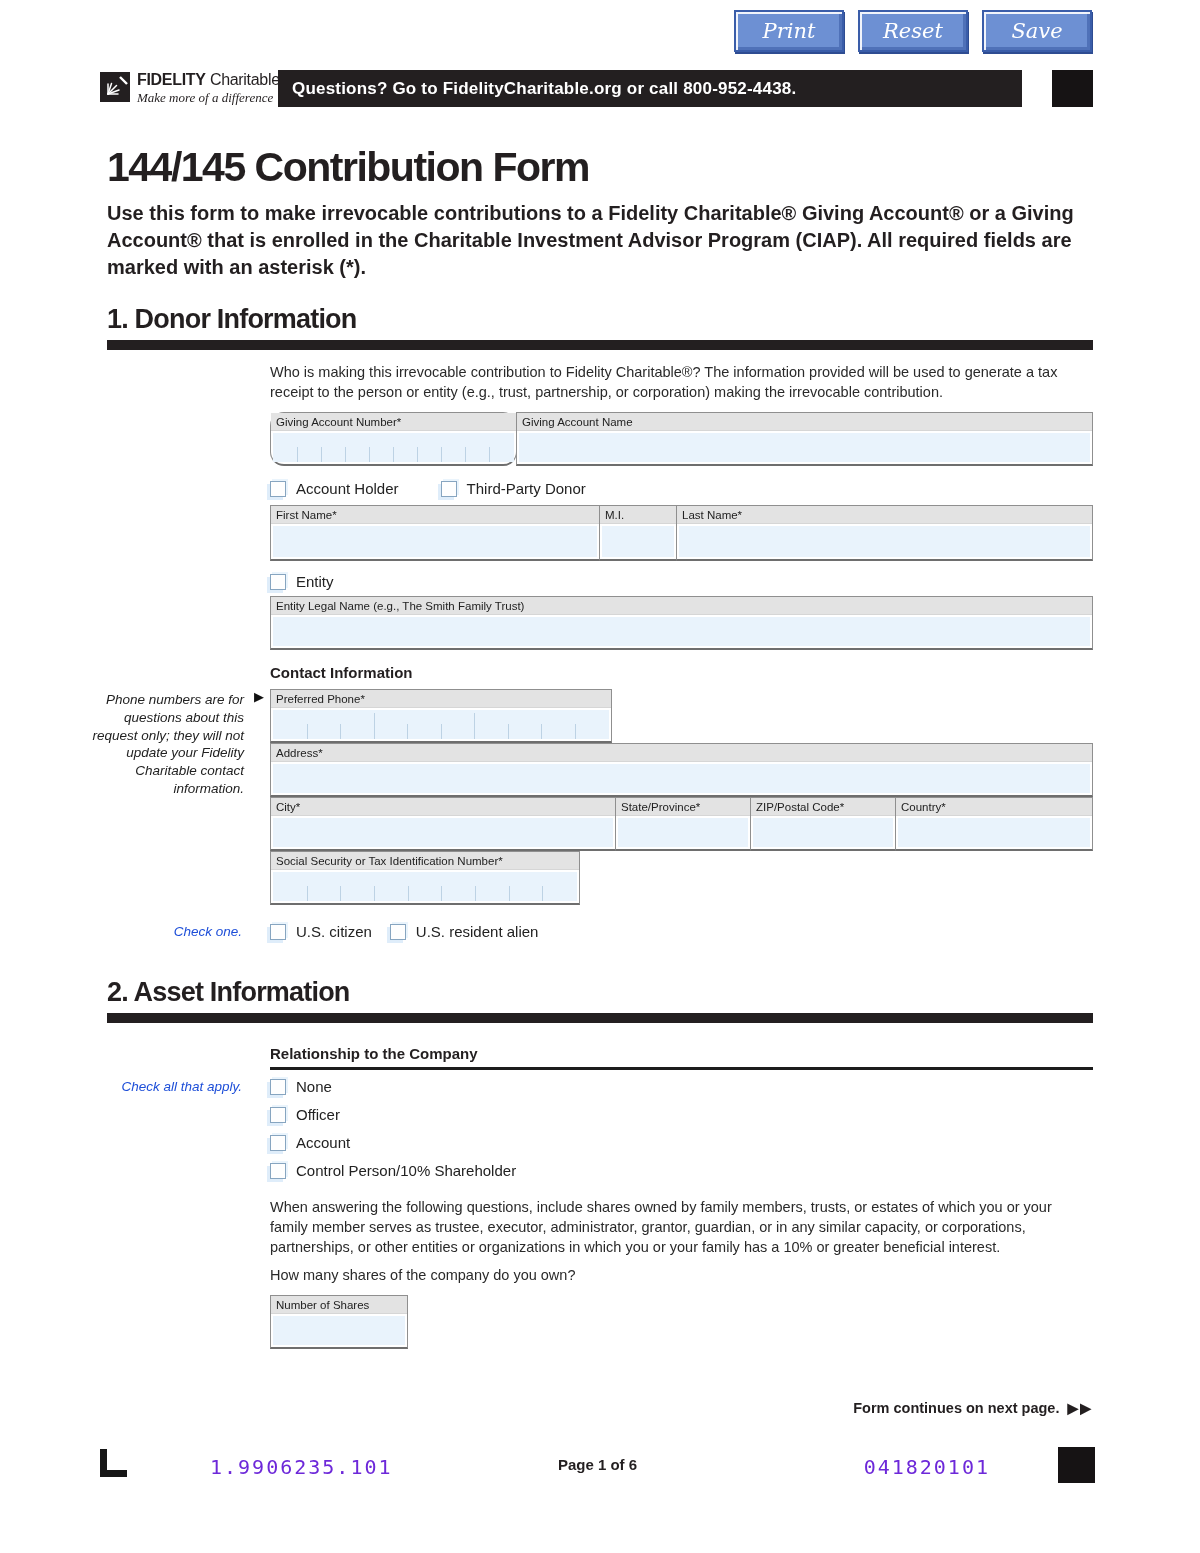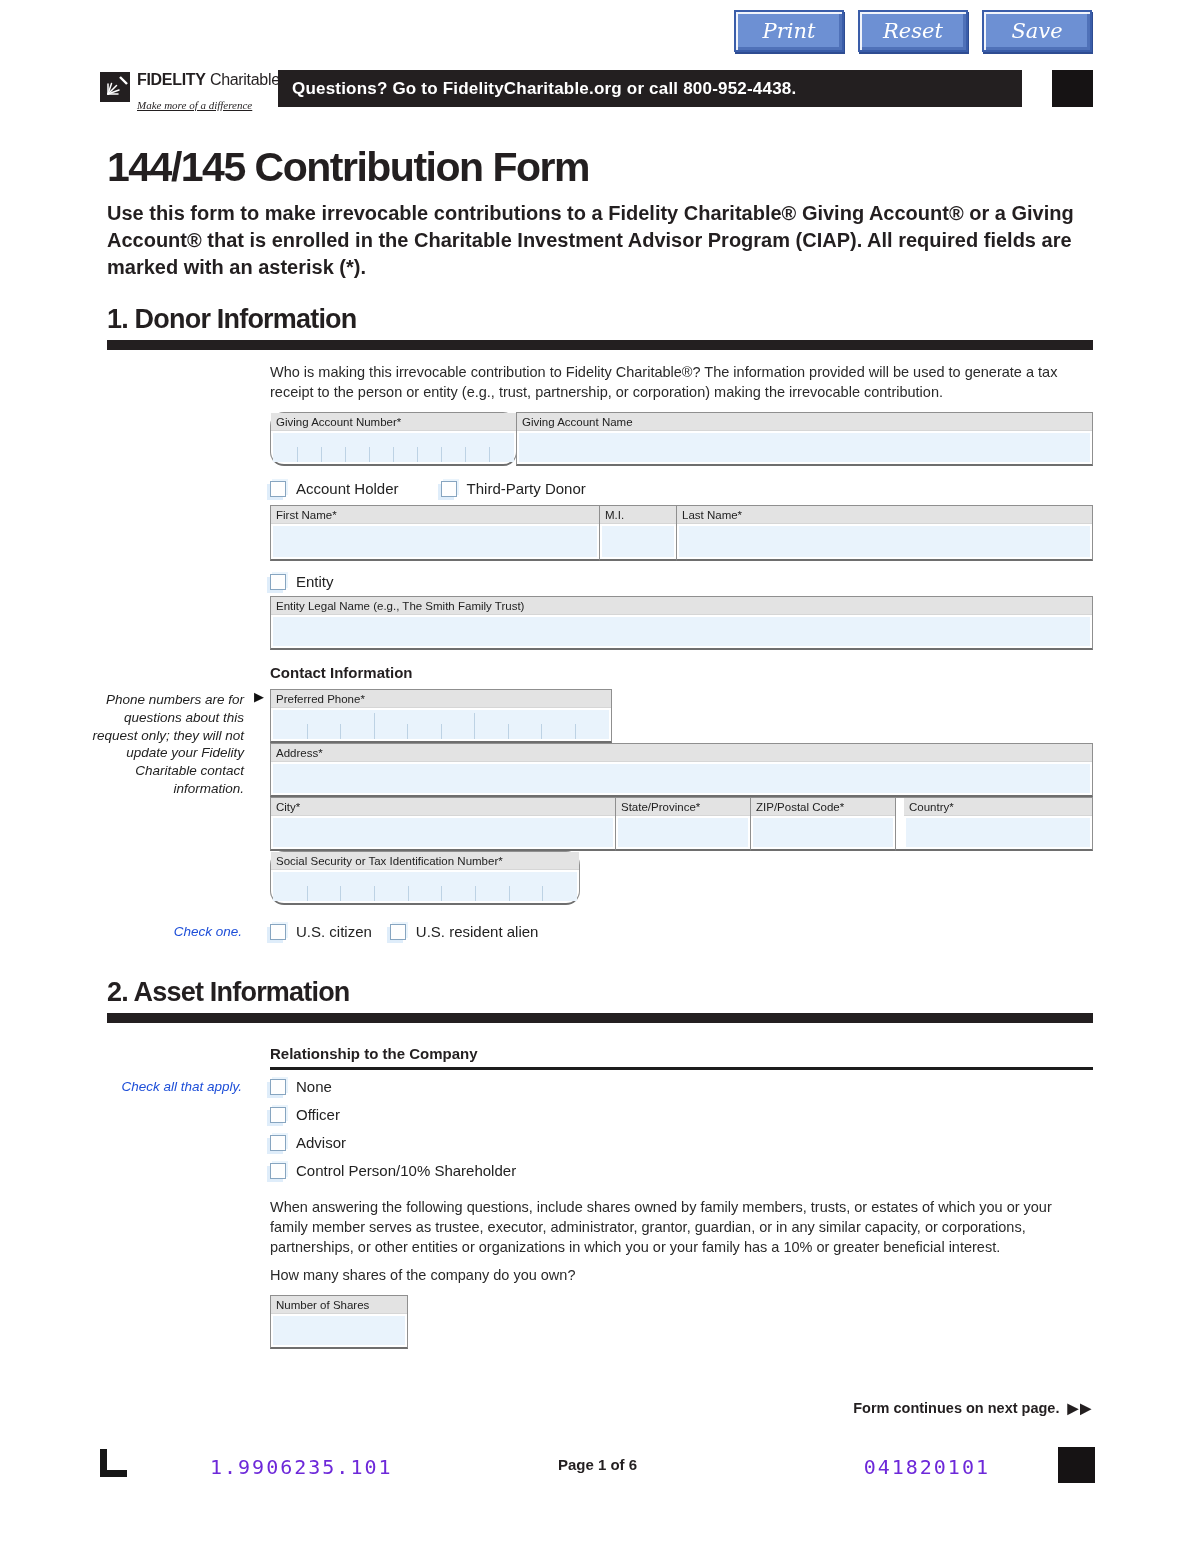--- a/index.html
+++ b/index.html
@@ -21,21 +21,21 @@
     display:flex; align-items:center; justify-content:center; cursor:pointer;
   }
 
   
   .brand-row{ position:absolute; top:70px; left:100px; width:993px; display:flex; align-items:flex-start; }
   .logo{ width:178px; display:flex; gap:7px; padding-top:2px; }
   .logo-icon{ width:30px; height:30px; flex:0 0 auto; }
   .brand-text{ line-height:1; }
   .brand-line{ font-size:16px; letter-spacing:-0.3px; white-space:nowrap; }
   .brand-name{ font-weight:bold; }
-  .brand-tagline{ font-style:italic; font-size:11px; margin-top:12px; font-family:"Liberation Serif", serif;text-decoration:underline; }
+  .brand-tagline{ font-style:italic; font-size:13px; margin-top:3px; font-family:"Liberation Serif", serif; }
   .qbar{
     flex:1; height:37px; background:#231f20; color:#fff; font-weight:bold; font-size:17px;
     display:flex; align-items:center; padding-left:14px; margin-right:30px; letter-spacing:0.2px;
   }
   .chip{ width:41px; height:37px; background:#161314; }
 
   
   .content{ position:absolute; top:146px; left:107px; width:986px; }
   h1{ font-size:41px; font-weight:bold; letter-spacing:-1.5px; line-height:1.05; }
   .intro{ font-weight:bold; font-size:20px; line-height:1.35; margin-top:11px; }
@@ -56,22 +56,22 @@
   }
   .finput{ background:#e9f3fc; height:29px; margin:2px; }
   .finput.tallin{ height:31px; }
   .comb{ display:flex; align-items:flex-end; height:100%; padding:0 1px; }
   .comb .c{ flex:1; height:15px; border-left:1px solid #bdd2e4; }
   .comb .c:first-child{ border-left:none; }
   .comb .c.tall{ height:26px; }
 
   .w-gan{ width:247px;border-radius:14px; } .w-ganame{ flex:1; }
   .w-first{ width:330px; } .w-mi{ width:78px; } .w-last{ flex:1; }
-  .w-city{ width:346px; } .w-state{ width:136px; } .w-zip{ width:146px; } .w-country{ flex:1;padding-left:8px; }
-  .w-phone{ width:342px; } .w-ssn{ width:310px;border-radius:14px; } .w-shares{ width:138px; }
+  .w-city{ width:346px; } .w-state{ width:136px; } .w-zip{ width:146px; } .w-country{ flex:1; }
+  .w-phone{ width:342px; } .w-ssn{ width:310px; } .w-shares{ width:138px; }
 
   
   .cbrow{ display:flex; align-items:center; font-size:15px; color:#222; }
   .cb{
     width:16px; height:16px; background:#fefefe; border:1px solid #87a5c0;
     box-shadow:-3px 3px 0 0 #dfedfa, 2px -2px 0 0 #eaf4fc; cursor:pointer; flex:0 0 auto;
   }
   .cbrow .cblabel{ margin-left:10px; }
   .cbrow .cb + .cblabel + .cb{ margin-left:42px; }
 
@@ -298,21 +298,21 @@
         <div class="side-label">Check all that apply.</div>
         <span class="cb"></span>
         <span class="cblabel">None</span>
       </div>
       <div class="cbrow" style="margin-top:11px">
         <span class="cb"></span>
         <span class="cblabel">Officer</span>
       </div>
       <div class="cbrow" style="margin-top:11px">
         <span class="cb"></span>
-        <span class="cblabel">Advisor</span>
+        <span class="cblabel">Account</span>
       </div>
       <div class="cbrow" style="margin-top:11px">
         <span class="cb"></span>
         <span class="cblabel">Control Person/10% Shareholder</span>
       </div>
 
       <p class="bodytext gap18">When answering the following questions, include shares owned by family members, trusts, or estates of which you or your family member serves as trustee, executor, administrator, grantor, guardian, or in any similar capacity, or corporations, partnerships, or other entities or organizations in which you or your family has a 10% or greater beneficial interest.</p>
       <p class="bodytext gap8">How many shares of the company do you own?</p>
 
       <div class="frow gap10">

